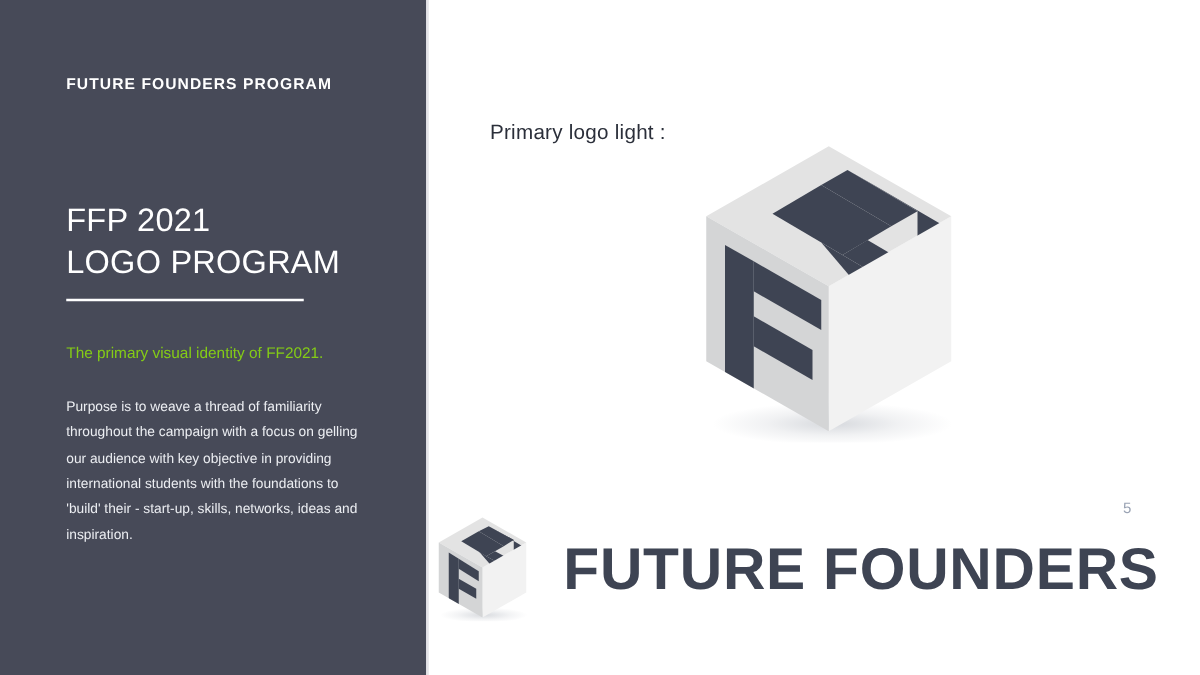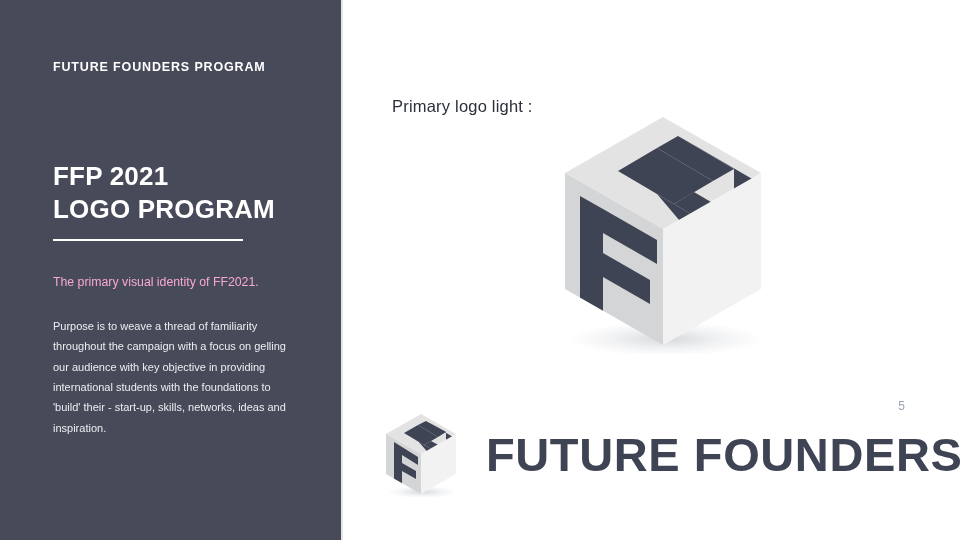--- a/index.html
+++ b/index.html
@@ -51,41 +51,41 @@
     line-height: 1.2;
   }
   .title-block {
     position: absolute;
     left: 53px;
     top: 160px;
     width: 260px;
   }
   .title-line {
     font-size: 26px;
-    font-weight: bold;
+    font-weight: normal;
     color: #ffffff;
     letter-spacing: 0.2px;
     line-height: 1.28;
     white-space: nowrap;
   }
   .divider {
     position: absolute;
     left: 53px;
     top: 239px;
     width: 190px;
     height: 2px;
     background: #ffffff;
   }
   .lead {
     position: absolute;
     left: 53px;
     top: 273px;
     width: 255px;
     font-size: 12.3px;
-    color: #f9a8d4;
+    color: #84cc16;
     line-height: 1.55;
   }
   .body-copy {
     position: absolute;
     left: 53px;
     top: 316px;
     width: 248px;
     font-size: 11px;
     color: #eceef2;
     line-height: 1.85;
@@ -117,20 +117,21 @@
     height: 246px;
   }
   .lockup {
     position: absolute;
     left: 40px;
     top: 396px;
     width: 545px;
     height: 92px;
     display: flex;
     align-items: center;
+    justify-content: flex-end;
   }
   .lockup-mark {
     width: 78px;
     height: 86px;
     flex: 0 0 auto;
   }
   .wordmark {
     margin-left: 26px;
     font-size: 47px;
     font-weight: bold;

